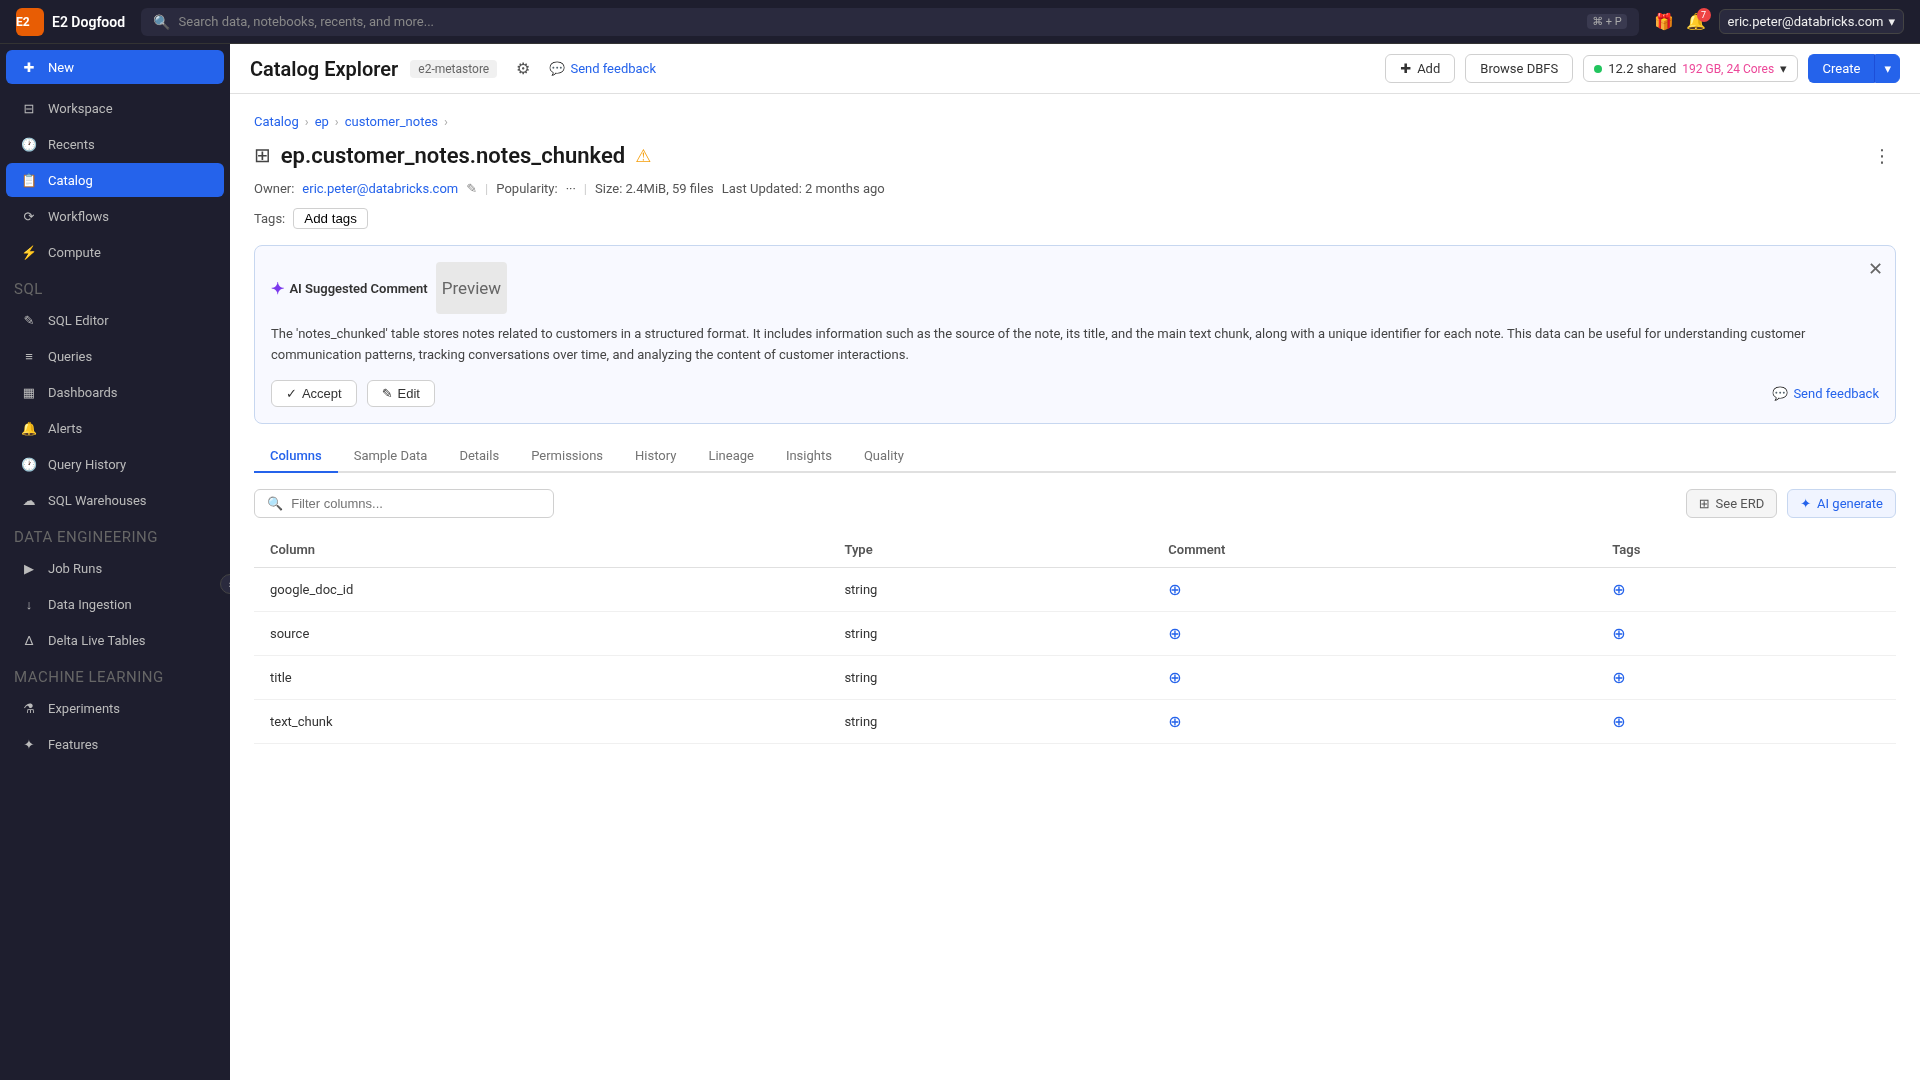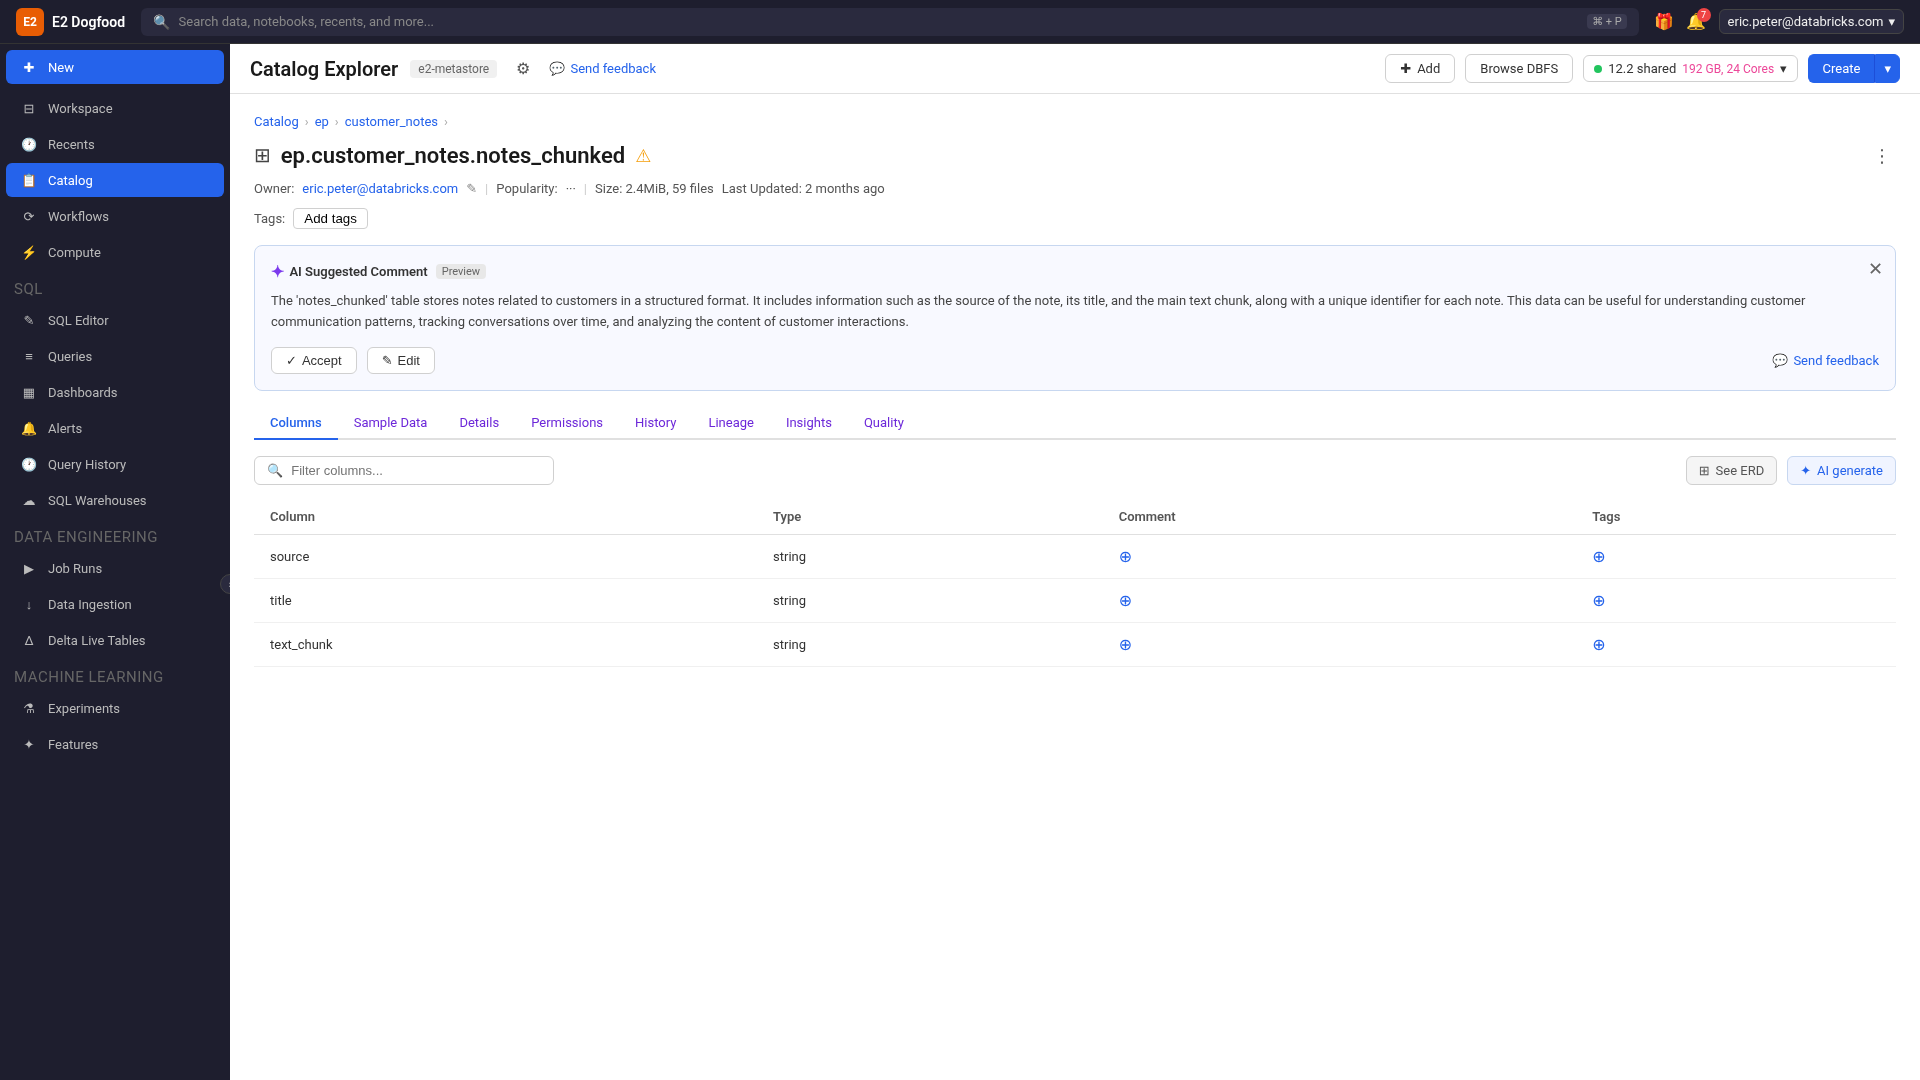--- a/index.html
+++ b/index.html
@@ -1,20 +1,20 @@
 <!DOCTYPE html>
 <html><head>
   <meta charset="utf-8">
   <style>
     * { box-sizing: border-box; margin: 0; padding: 0; }
     body { font-family: -apple-system, BlinkMacSystemFont, 'Segoe UI', Roboto, sans-serif; background: #f5f5f5; display: flex; height: 100vh; overflow: hidden; font-size: 14px; }
 
     
     .sidebar { width: 230px; min-width: 230px; background: #1e1e2e; color: #ccc; display: flex; flex-direction: column; height: 100vh; overflow-y: auto; }
-    .app-logo { width: 28px; height: 28px; background: #e85d04; border-radius: 6px; display: flex; align-items: center; justify-content: center; color: white; font-weight: bold; font-size: 12px; }
+    .app-logo { width: 28px; height: 28px; background: #e85d04; border-radius: 6px; display: flex; align-items: center; color: white; font-weight: bold; font-size: 12px; }
 
     .nav-item { display: flex; align-items: center; gap: 10px; padding: 8px 14px; cursor: pointer; color: #bbb; font-size: 13px; border-radius: 6px; margin: 1px 6px; }
     .nav-item.active { background: #2563eb; color: white; }
     .nav-item.new-btn { background: #2563eb; color: white; margin: 6px; border-radius: 6px; }
     .nav-icon { width: 18px; height: 18px; display: flex; align-items: center; justify-content: center; flex-shrink: 0; }
 
     .section-label { font-size: 15px; color: #666; padding: 10px 14px 4px; text-transform: uppercase; letter-spacing: 0.5px; }
 
     
     .main { flex: 1; display: flex; flex-direction: column; background: #fff; overflow: hidden; }
@@ -53,31 +53,31 @@
 
     
     .tags-row { display: flex; align-items: center; gap: 8px; margin-bottom: 16px; font-size: 13px; color: #555; }
     .add-tags-btn { border: 1px solid #d0d0d0; border-radius: 4px; padding: 2px 10px; cursor: pointer; color: #000000; background: #fff; }
 
     
     .ai-card { border: 1px solid #c7d7f0; border-radius: 8px; padding: 16px; margin-bottom: 16px; background: #f8f9ff; position: relative; }
     .ai-card-header { display: flex; align-items: center; gap: 8px; margin-bottom: 10px; }
     .ai-badge { display: flex; align-items: center; gap: 5px; font-size: 13px; font-weight: 600; color: #333; }
     .ai-badge-icon { color: #7c3aed; font-size: 16px; }
-    .preview-badge { font-size: 11px; color: #666; background: #e8e8e8; border-radius: 4px; padding: 1px 6px; }
+    .preview-badge { font-size: 17px; color: #666; background: #e8e8e8; border-radius: 4px; padding: 16px 6px; }
     .ai-close { position: absolute; top: 12px; right: 12px; cursor: pointer; color: #666; font-size: 18px; background: none; border: none; }
     .ai-text { font-size: 13px; color: #444; line-height: 1.6; margin-bottom: 14px; }
     .ai-actions { display: flex; align-items: center; gap: 10px; }
     .accept-btn { display: flex; align-items: center; gap: 5px; padding: 5px 14px; border: 1px solid #d0d0d0; border-radius: 6px; cursor: pointer; background: #fff; font-size: 13px; color: #333; }
     .edit-btn { display: flex; align-items: center; gap: 5px; padding: 5px 14px; border: 1px solid #d0d0d0; border-radius: 6px; cursor: pointer; background: #fff; font-size: 13px; color: #333; }
     .feedback-ai { display: flex; align-items: center; gap: 5px; color: #2563eb; cursor: pointer; font-size: 13px; margin-left: auto; }
 
     
     .tabs { display: flex; gap: 0; border-bottom: 2px solid #e0e0e0; margin-bottom: 16px; }
-    .tab { padding: 8px 16px; cursor: pointer; font-size: 13px; color: #6d28d9; border-bottom: 2px solid transparent; margin-bottom: -2px; }
+    .tab { padding: 8px 16px; cursor: pointer; font-size: 13px; color: #737373; border-bottom: 2px solid transparent; margin-bottom: -2px; }
     .tab.active { color: #2563eb; border-bottom: 2px solid #2563eb; font-weight: 500; }
 
     
     .table-toolbar { display: flex; align-items: center; gap: 10px; margin-bottom: 14px; }
     .filter-input { display: flex; align-items: center; gap: 8px; border: 1px solid #d0d0d0; border-radius: 6px; padding: 6px 12px; width: 300px; font-size: 13px; color: #aaa; background: #fff; }
     .table-actions { margin-left: auto; display: flex; gap: 10px; }
     .erd-btn { display: flex; align-items: center; gap: 6px; padding: 6px 12px; border: 1px solid #d0d0d0; border-radius: 6px; cursor: pointer; font-size: 13px; color: #555; background: #f5f5f5; }
     .ai-gen-btn { display: flex; align-items: center; gap: 6px; padding: 6px 12px; border: 1px solid #c7d7f0; border-radius: 6px; cursor: pointer; font-size: 13px; color: #2563eb; background: #f0f4ff; }
 
     
@@ -342,20 +342,30 @@
           <thead>
             <tr>
               <th>Column</th>
               <th>Type</th>
               <th>Comment</th>
               <th>Tags</th>
             </tr>
           </thead>
           <tbody>
             <tr>
+              <td>google_doc_id</td>
+              <td>string</td>
+              <td>
+                <span class="add-icon" style="font-size:16px; color:#2563eb;">⊕</span>
+              </td>
+              <td>
+                <span class="add-icon" style="font-size:16px; color:#2563eb;">⊕</span>
+              </td>
+            </tr>
+            <tr>
               <td>source</td>
               <td>string</td>
               <td>
                 <span class="add-icon" style="font-size:16px; color:#2563eb;">⊕</span>
               </td>
               <td>
                 <span class="add-icon" style="font-size:16px; color:#2563eb;">⊕</span>
               </td>
             </tr>
             <tr>

